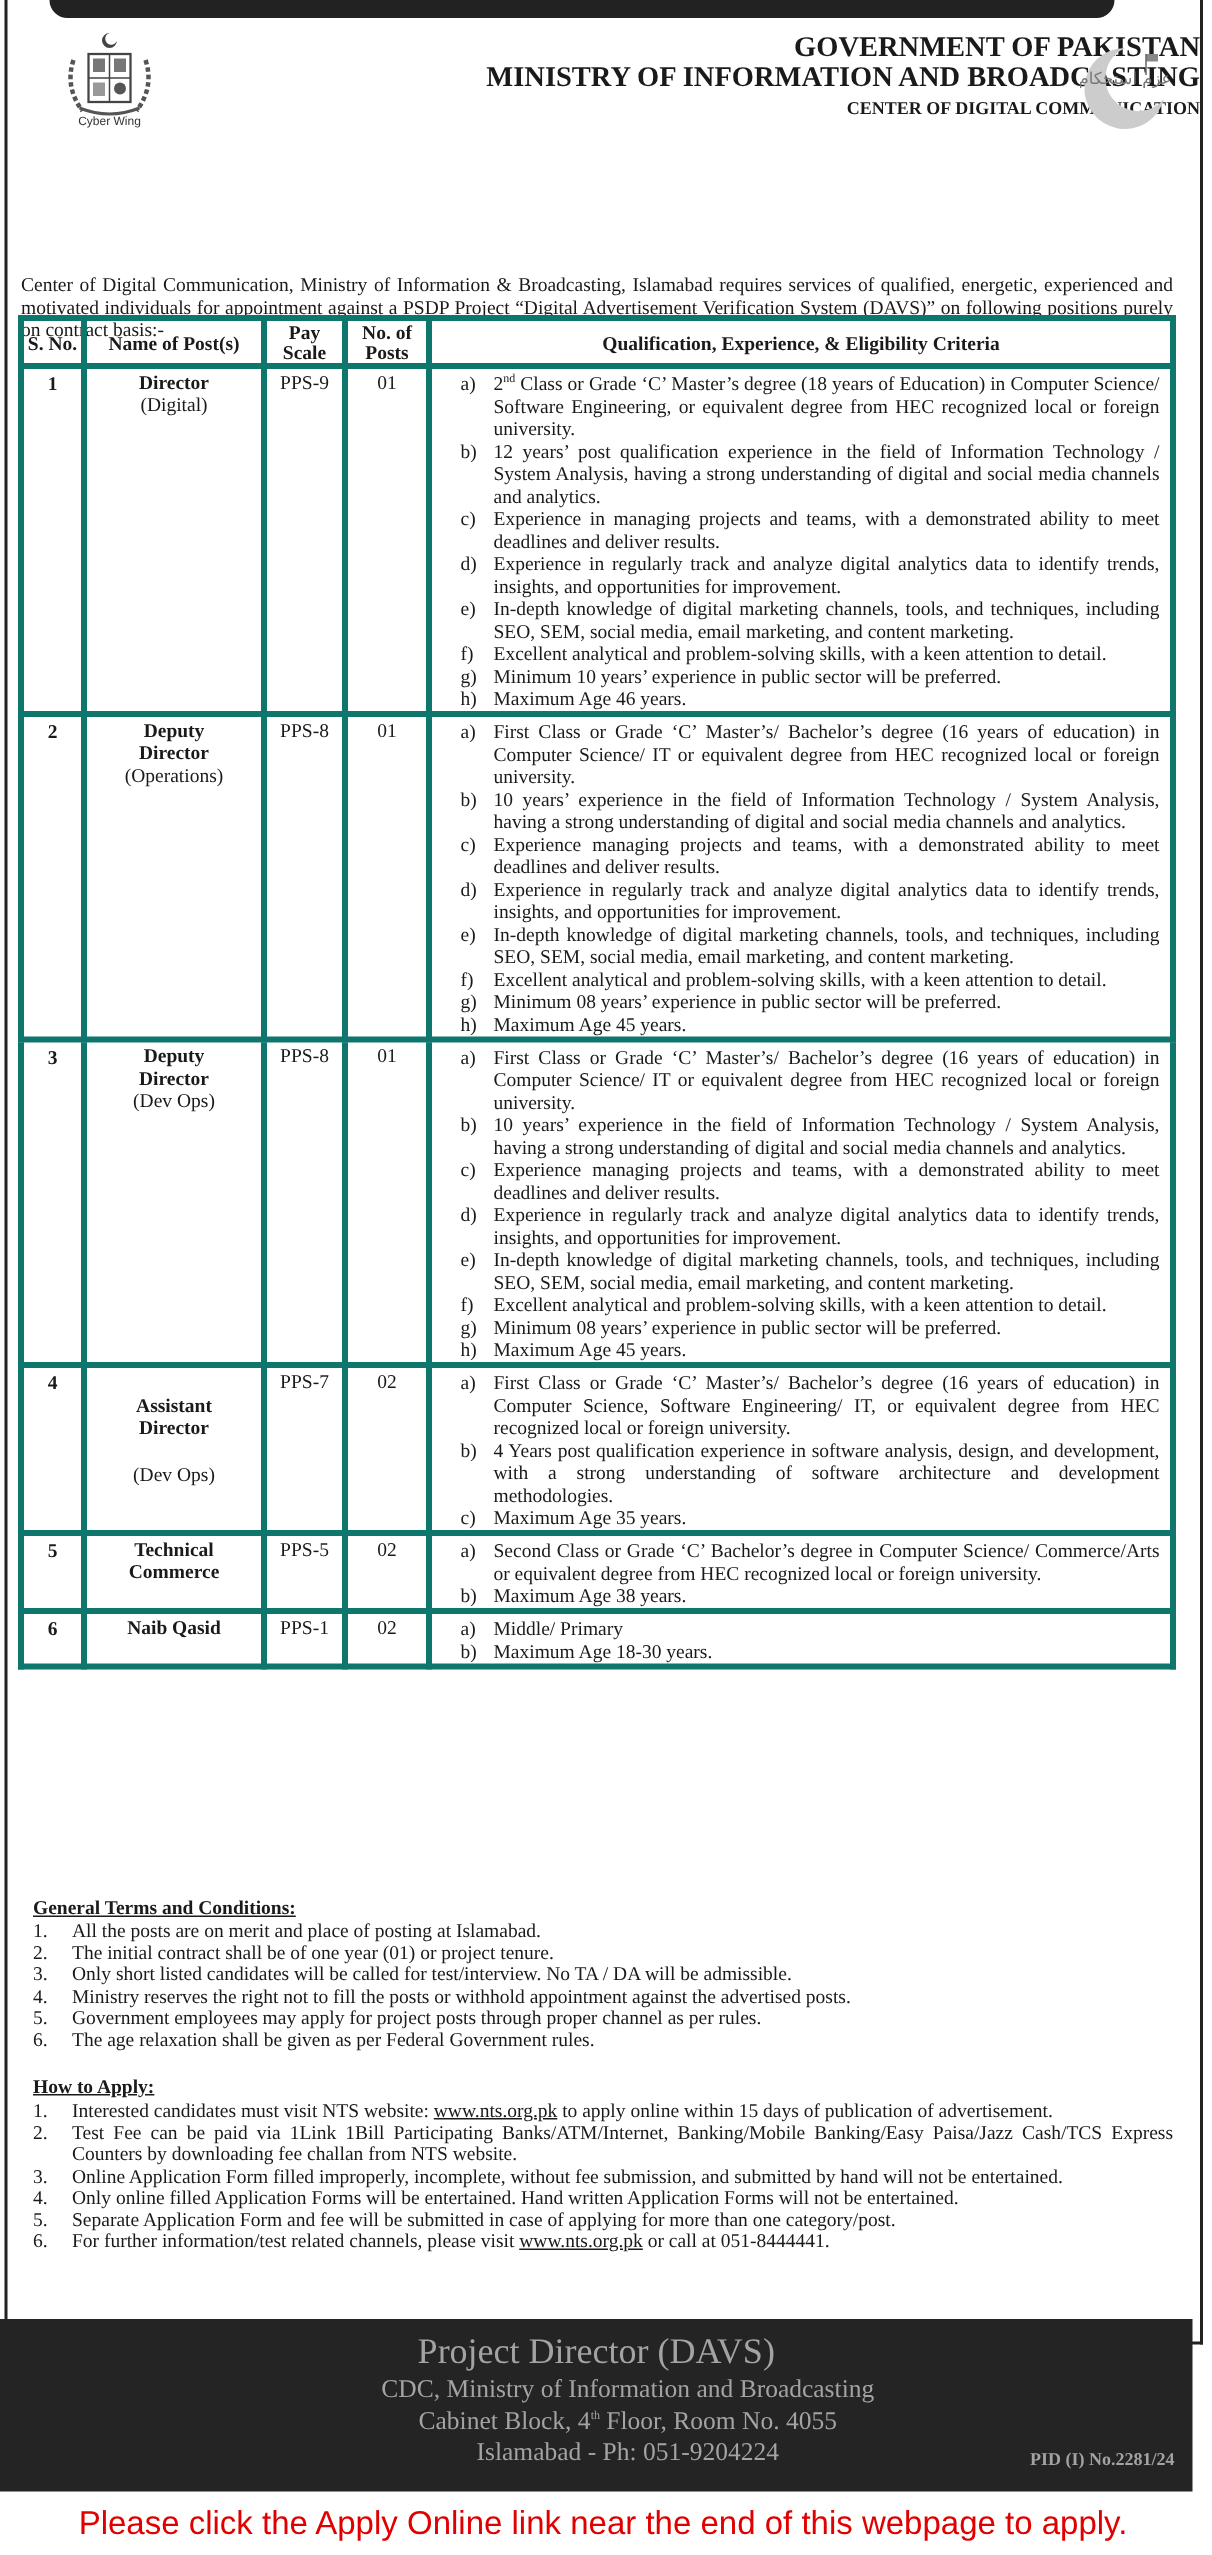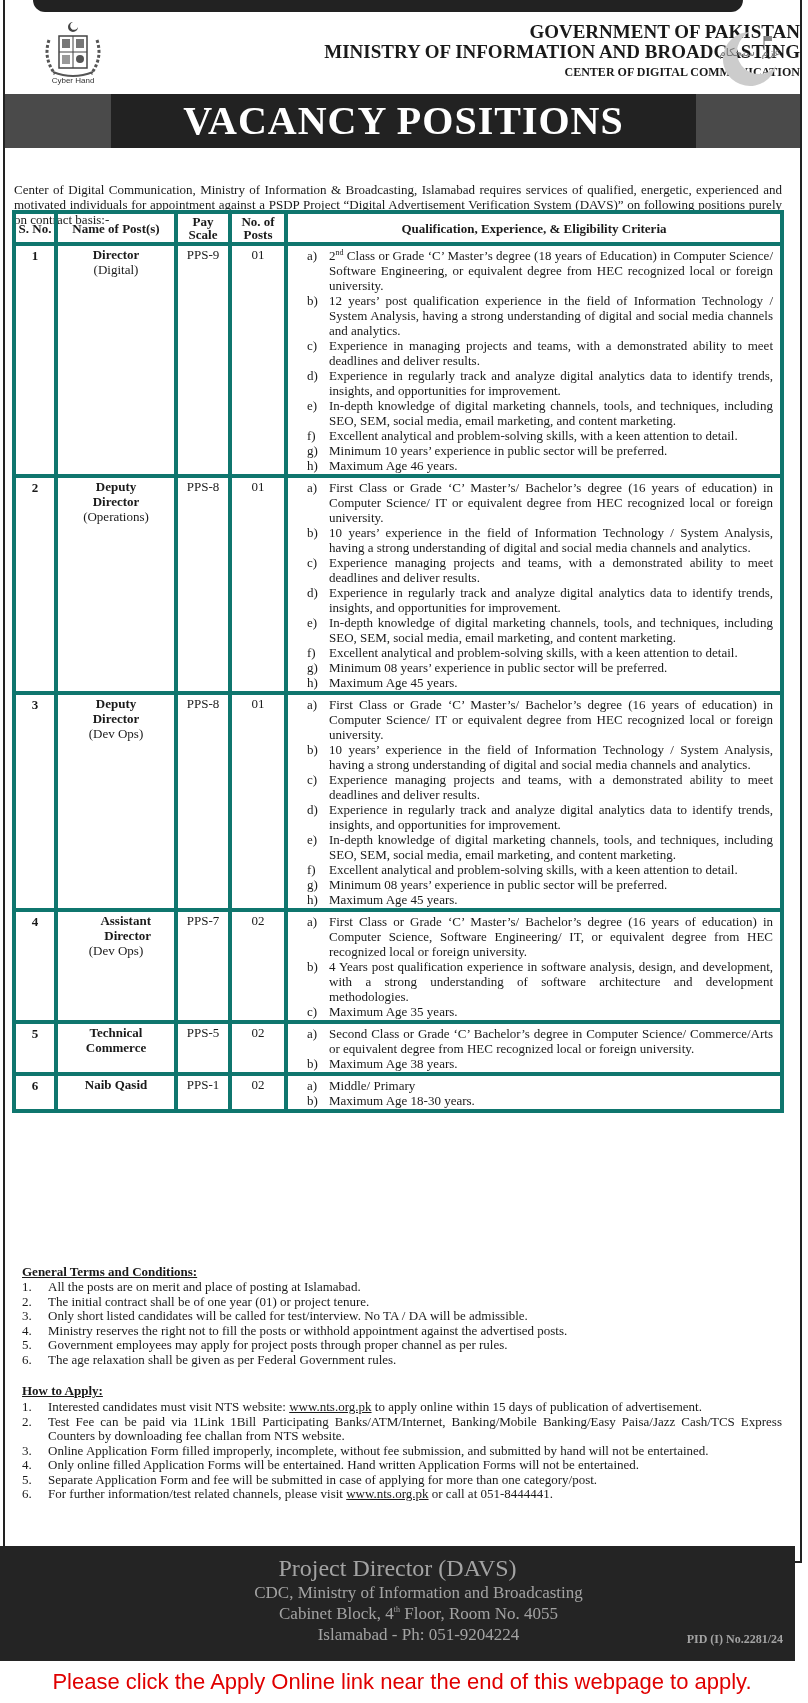--- a/index.html
+++ b/index.html
@@ -50,37 +50,34 @@
       <path d="M14 22 q-6 18 6 34 M62 22 q6 18 -6 34" stroke="#555" stroke-width="3" fill="none" stroke-dasharray="3 2"></path>
       <rect x="24" y="18" width="28" height="32" fill="#fff" stroke="#444" stroke-width="1.5"></rect>
       <line x1="38" y1="18" x2="38" y2="50" stroke="#444"></line>
       <line x1="24" y1="34" x2="52" y2="34" stroke="#444"></line>
       <rect x="27" y="21" width="8" height="9" fill="#777"></rect>
       <rect x="41" y="21" width="8" height="9" fill="#777"></rect>
       <rect x="27" y="37" width="8" height="9" fill="#999"></rect>
       <circle cx="45" cy="41" r="4" fill="#555"></circle>
       <path d="M18 54 q20 8 40 0" stroke="#555" stroke-width="2" fill="none"></path>
     </svg>
-    <div class="cyber">Cyber Hand</div>
+    <div class="cyber">Cyber Wing</div>
     <div class="lines">
       <div class="l1">GOVERNMENT OF PAKISTAN</div>
       <div class="l2">MINISTRY OF INFORMATION AND BROADCASTING</div>
       <div class="l3">CENTER OF DIGITAL COMMUNICATION</div>
     </div>
     <svg class="logo-right" viewBox="0 0 60 62">
       <path d="M30 4 a27 27 0 1 0 26 34 a22 22 0 1 1 -26 -34z" fill="#ccc"></path>
       <text x="30" y="28" font-size="11" text-anchor="middle" fill="#777" font-family="DejaVu Sans, sans-serif">عزم استحکام</text>
       <rect x="44" y="8" width="8" height="5" fill="#888"></rect>
       <line x1="44" y1="8" x2="44" y2="22" stroke="#666"></line>
     </svg>
   </div>
 
-  <div class="banner">
-    <div class="inner">VACANCY POSITIONS</div>
-  </div>
 </div>
 
 <div class="intro">Center of Digital Communication, Ministry of Information &amp; Broadcasting, Islamabad requires services of qualified, energetic, experienced and motivated individuals for appointment against a PSDP Project “Digital Advertisement Verification System (DAVS)” on following positions purely on contract basis:-</div>
 
 <table class="vac">
   <colgroup>
     <col style="width:42px">
       <col style="width:120px">
       <col style="width:54px">
       <col style="width:56px">
@@ -145,21 +142,21 @@
             <li><span class="lbl">d)</span><span>Experience in regularly track and analyze digital analytics data to identify trends, insights, and opportunities for improvement.</span></li>
             <li><span class="lbl">e)</span><span>In-depth knowledge of digital marketing channels, tools, and techniques, including SEO, SEM, social media, email marketing, and content marketing.</span></li>
             <li><span class="lbl">f)</span><span>Excellent analytical and problem-solving skills, with a keen attention to detail.</span></li>
             <li><span class="lbl">g)</span><span>Minimum 08 years’ experience in public sector will be preferred.</span></li>
             <li><span class="lbl">h)</span><span>Maximum Age 45 years.</span></li>
           </ol>
         </td>
       </tr>
       <tr>
         <td class="sno">4</td>
-        <td class="name"><b style="max-width: 70px; margin: 0px auto; text-align: right;">Assistant Director</b><span>(Dev Ops)</span></td>
+        <td class="name"><b style="max-width: 70px; margin: 16px auto;">Assistant Director</b><span>(Dev Ops)</span></td>
         <td class="scale">PPS-7</td>
         <td class="posts">02</td>
         <td class="crit-cell">
           <ol class="crit">
             <li><span class="lbl">a)</span><span>First Class or Grade ‘C’ Master’s/ Bachelor’s degree (16 years of education) in Computer Science, Software Engineering/ IT, or equivalent degree from HEC recognized local or foreign university.</span></li>
             <li><span class="lbl">b)</span><span>4 Years post qualification experience in software analysis, design, and development, with a strong understanding of software architecture and development methodologies.</span></li>
             <li><span class="lbl">c)</span><span>Maximum Age 35 years.</span></li>
           </ol>
         </td>
       </tr>

